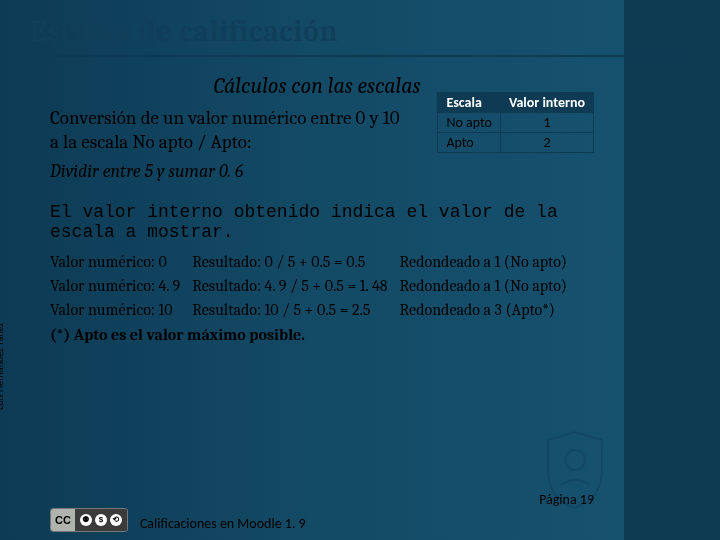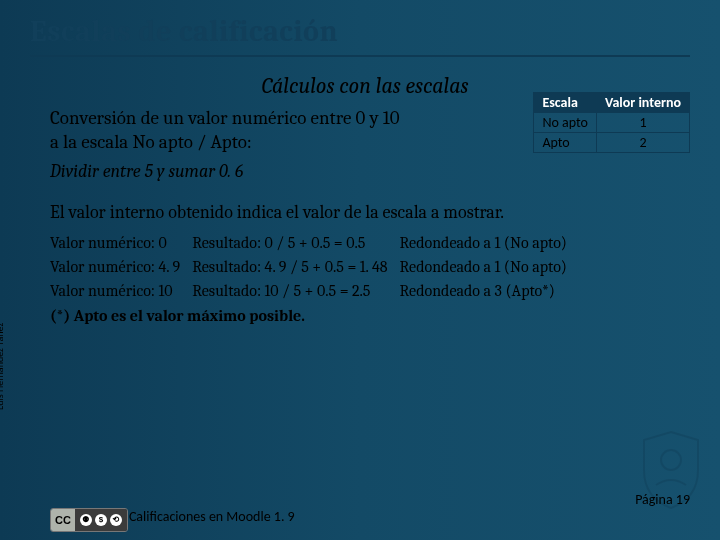--- a/index.html
+++ b/index.html
@@ -6,21 +6,21 @@
     margin: 0;
     padding: 0;
     width: 720px;
     height: 540px;
     font-family: Cambria, Georgia, "Times New Roman", serif;
     background: #0f3b52;
     overflow: hidden;
   }
   .slide {
     position: relative;
-    width: 720px;
+    width: 624px;
     height: 540px;
     background: linear-gradient(to right, #0d3a54 0%, #134a66 50%, #16516e 100%);
     color: #000;
     box-sizing: border-box;
   }
   .title-bar {
     padding: 14px 0 0 30px;
   }
   .title-bar h1 {
     margin: 0;
@@ -59,20 +59,21 @@
     max-width: 420px;
   }
   .formula {
     font-size: 18px;
     font-style: italic;
     margin: 4px 0 20px 0;
   }
   .para-wide {
     font-size: 18px;
     margin: 0 0 8px 0;
+    font-family: Liberation Mono, monospace;
   }
   .examples {
     font-size: 16px;
     border-collapse: collapse;
   }
   .examples td {
     padding: 3px 12px 3px 0;
     white-space: nowrap;
   }
   .note {
@@ -116,22 +117,22 @@
     align-items: center;
     justify-content: space-between;
     padding: 0 30px 0 50px;
     box-sizing: border-box;
     font-family: Calibri, Arial, sans-serif;
     font-size: 14px;
     color: #000;
   }
   .footer-left {
     display: flex;
-    align-items: flex-start;
-    gap: 1px;
+    align-items: flex-end;
+    gap: 12px;
     margin-top: 41px;
   }
 
   
   .author {
     position: absolute;
     left: 6px;
     bottom: 130px;
     transform: rotate(-90deg);
     transform-origin: left bottom;

